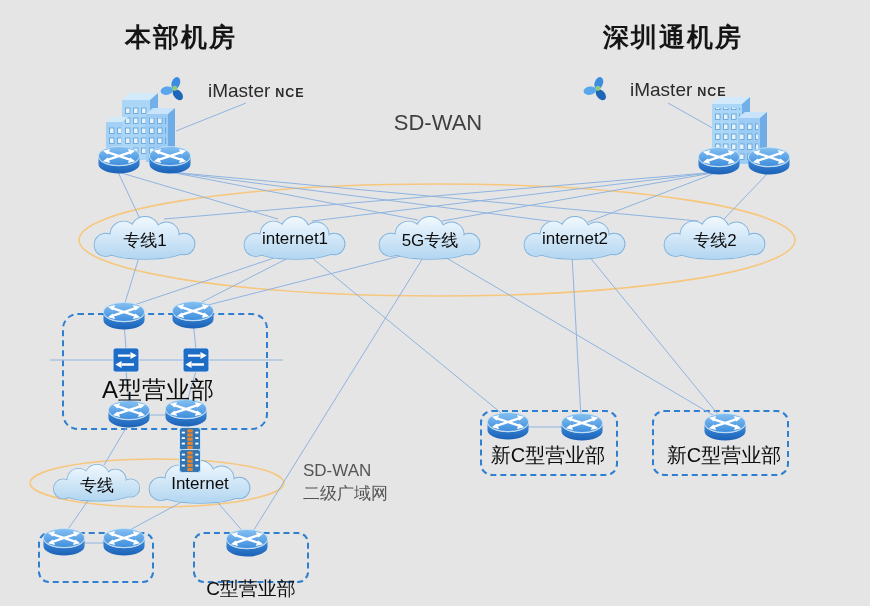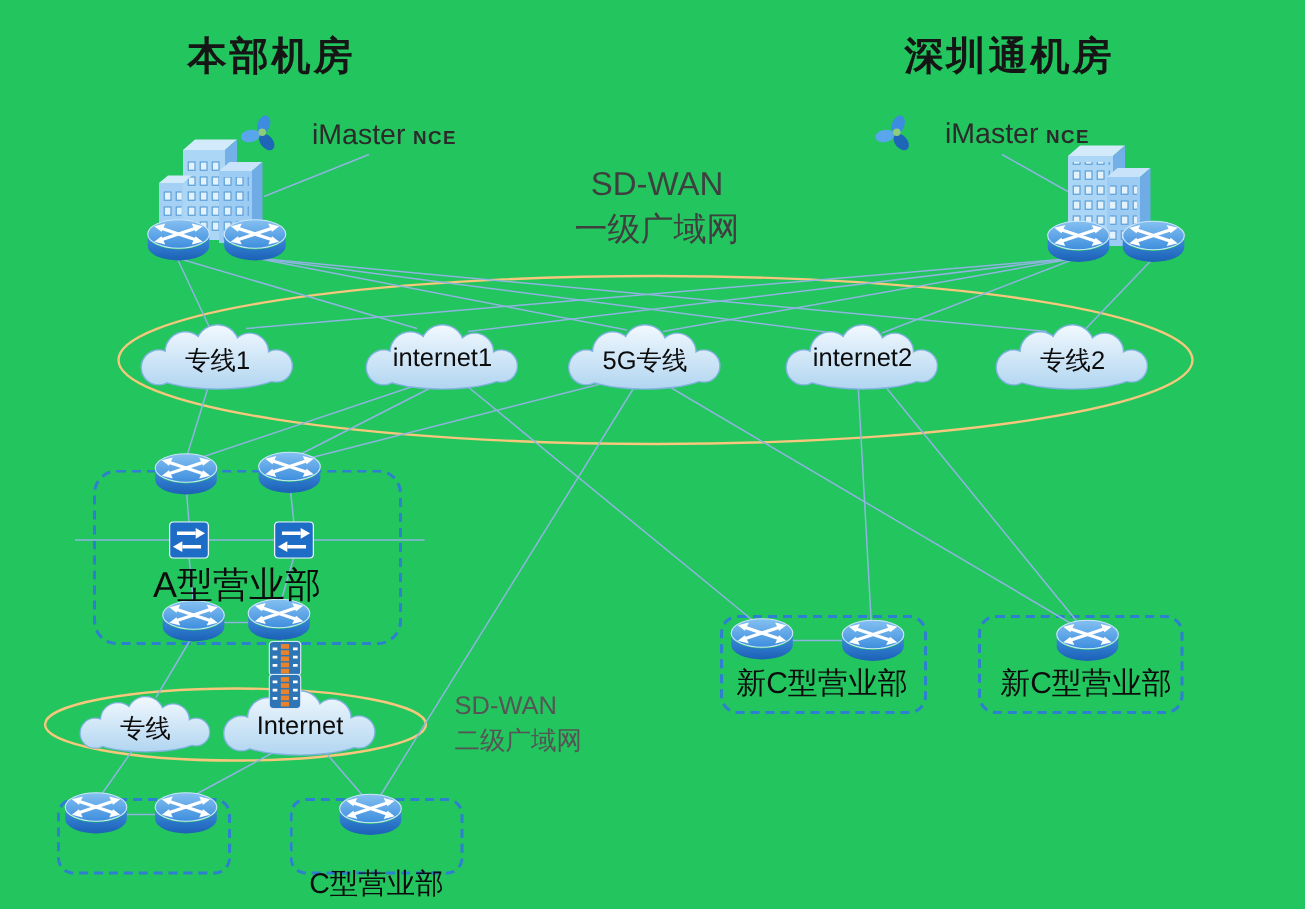--- a/index.html
+++ b/index.html
@@ -1,17 +1,17 @@
 <!DOCTYPE html>
 <html><head>
 <meta charset="utf-8">
 <style>
   html,body{margin:0;padding:0;background:#fff;}
   #stage{
-    position:relative;width:870px;height:606px;background:#22c55e;overflow:hidden;
+    position:relative;width:870px;height:606px;background:#e5e5e5;overflow:hidden;
     font-family:"Liberation Sans","DejaVu Sans",sans-serif;
   }
   .layer{position:absolute;left:0;top:0;width:870px;height:606px;}
   
   .dash-box{
     position:absolute;box-sizing:border-box;
     border:2px dashed #2E7FD0;background:transparent;
   }
   
   .lbl{position:absolute;white-space:nowrap;color:#111;}
@@ -237,21 +237,20 @@
 
     <div class="lbl imaster" style="left:192px;top:80px;">
       <span>iMaster</span><span class="nce">NCE</span>
     </div>
     <div class="lbl imaster" style="left:614px;top:79px;">
       <span>iMaster</span><span class="nce">NCE</span>
     </div>
 
     <div class="lbl wan1-lbl ctr" style="left:438px;top:108px;">
       <div>SD-WAN</div>
-      <div>一级广域网</div>
     </div>
 
     <div class="lbl cloud-lbl ctr" style="left:145px;top:229px;">专线1</div>
     <div class="lbl cloud-lbl ctr" style="left:295px;top:229px;">internet1</div>
     <div class="lbl cloud-lbl ctr" style="left:430px;top:229px;">5G专线</div>
     <div class="lbl cloud-lbl ctr" style="left:575px;top:229px;">internet2</div>
     <div class="lbl cloud-lbl ctr" style="left:715px;top:229px;">专线2</div>
 
     <div class="lbl wan2-lbl" style="left:303px;top:460px;">
       <div>SD-WAN</div>

